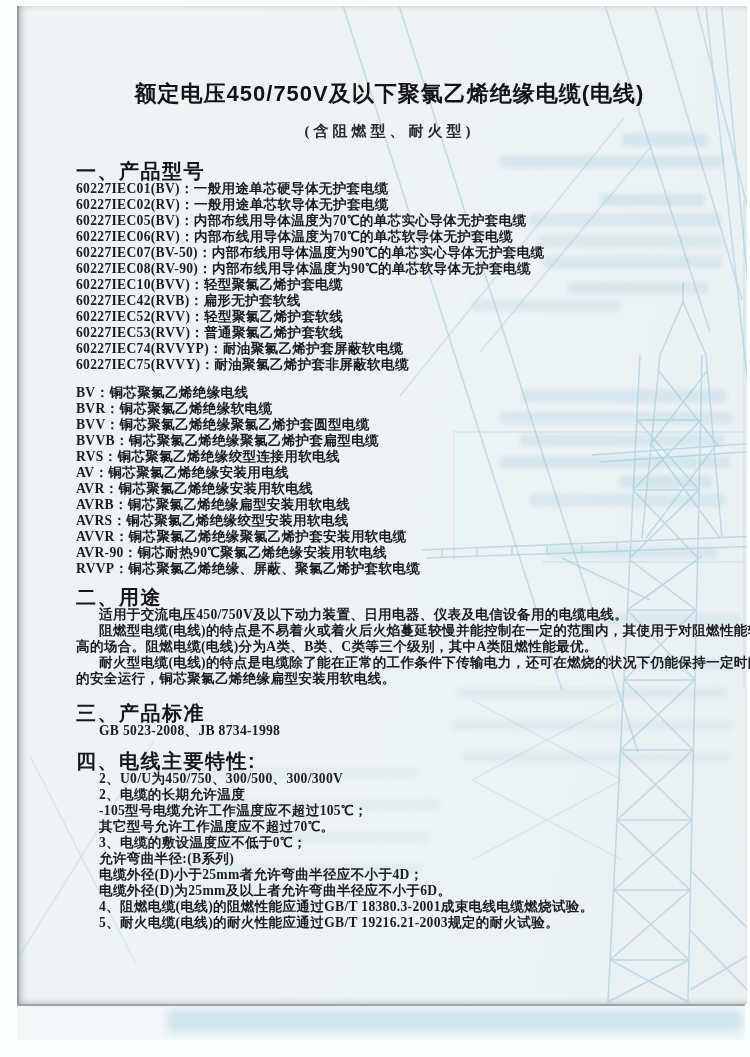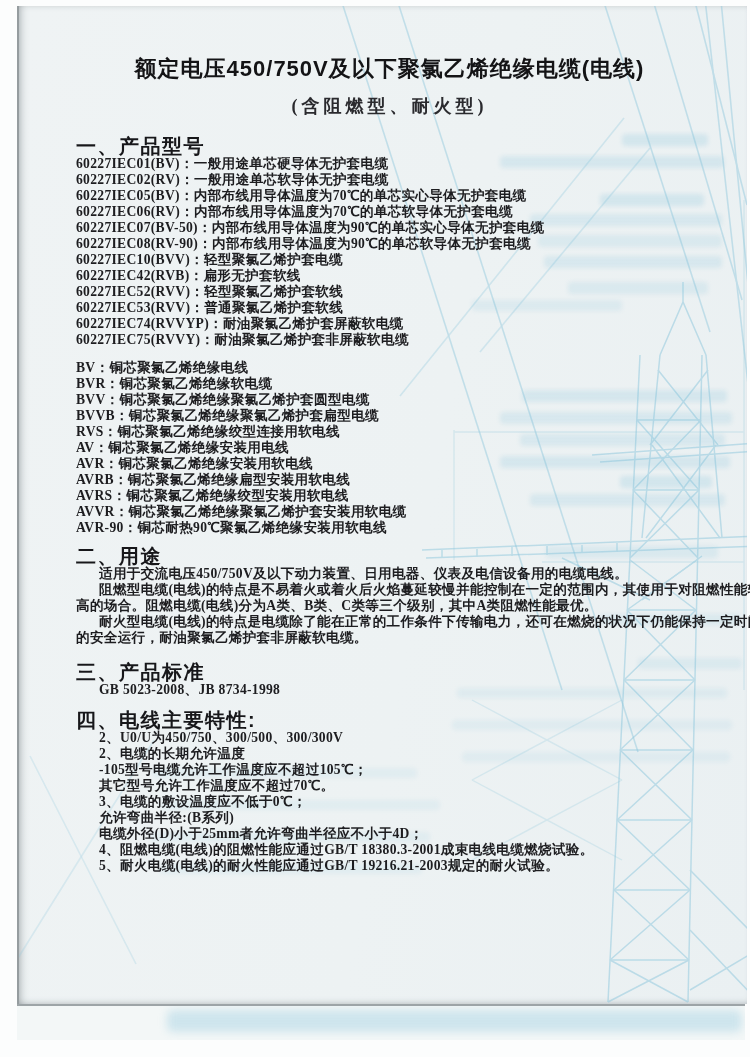--- a/index.html
+++ b/index.html
@@ -21,27 +21,27 @@
   .bottom-band{
     position:absolute;left:150px;top:4px;width:575px;height:22px;
     background:rgba(122,188,216,.30);filter:blur(4px);border-radius:6px;
   }
   
   .wm{position:absolute;left:0;top:0;z-index:0;}
   .blobs{position:absolute;left:0;top:0;width:100%;height:100%;z-index:1;}
   .blob{position:absolute;background:#7ec0da;filter:blur(2px);border-radius:4px;}
   
   .content{position:relative;z-index:2;padding:48px 6px 0 57px;color:#1d1d20;}
-  .titlewrap{margin-right:38px;text-align:center;}
+  .titlewrap{margin-right:38px;text-align:center;margin-top:25px;}
   .title{
     font-family:"Liberation Sans",sans-serif;font-weight:bold;
     font-size:22px;line-height:30px;letter-spacing:1px;color:#141416;
   }
   .subtitle{
-    font-size:18px;line-height:20px;letter-spacing:4px;margin-top:12px;
+    font-size:15px;line-height:20px;letter-spacing:4px;margin-top:12px;
     font-weight:bold;color:#2a2a2e;
   }
   .sec-heading{
     font-family:"Liberation Sans",sans-serif;font-weight:bold;
     font-size:20px;line-height:16px;letter-spacing:1.5px;color:#17171a;
     margin-bottom:2px;
   }
   .ln{
     font-size:13.6px;line-height:16px;letter-spacing:.3px;
     font-weight:600;white-space:pre;color:#1d1d20;
@@ -168,48 +168,50 @@
               <div class="ln">BVR：铜芯聚氯乙烯绝缘软电缆</div>
               <div class="ln">BVV：铜芯聚氯乙烯绝缘聚氯乙烯护套圆型电缆</div>
               <div class="ln">BVVB：铜芯聚氯乙烯绝缘聚氯乙烯护套扁型电缆</div>
               <div class="ln">RVS：铜芯聚氯乙烯绝缘绞型连接用软电线</div>
               <div class="ln">AV：铜芯聚氯乙烯绝缘安装用电线</div>
               <div class="ln">AVR：铜芯聚氯乙烯绝缘安装用软电线</div>
               <div class="ln">AVRB：铜芯聚氯乙烯绝缘扁型安装用软电线</div>
               <div class="ln">AVRS：铜芯聚氯乙烯绝缘绞型安装用软电线</div>
               <div class="ln">AVVR：铜芯聚氯乙烯绝缘聚氯乙烯护套安装用软电缆</div>
               <div class="ln">AVR-90：铜芯耐热90℃聚氯乙烯绝缘安装用软电线</div>
+              <div class="ln">RVVP：铜芯聚氯乙烯绝缘、屏蔽、聚氯乙烯护套软电缆</div>
             </div>
           </section>
           <section class="sec sec-2">
             <div class="sec-heading">二、用途</div>
             <div class="block">
               <div class="ln ind">适用于交流电压450/750V及以下动力装置、日用电器、仪表及电信设备用的电缆电线。</div>
               <div class="ln ind">阻燃型电缆(电线)的特点是不易着火或着火后火焰蔓延较慢并能控制在一定的范围内，其使用于对阻燃性能较</div>
               <div class="ln">高的场合。阻燃电缆(电线)分为A类、B类、C类等三个级别，其中A类阻燃性能最优。</div>
               <div class="ln ind">耐火型电缆(电线)的特点是电缆除了能在正常的工作条件下传输电力，还可在燃烧的状况下仍能保持一定时间</div>
-              <div class="ln">的安全运行，耐油聚氯乙烯护套非屏蔽软电缆。</div>
+              <div class="ln">的安全运行，铜芯聚氯乙烯绝缘扁型安装用软电线。</div>
             </div>
           </section>
           <section class="sec sec-3">
             <div class="sec-heading">三、产品标准</div>
             <div class="block">
               <div class="ln ind">GB 5023-2008、JB 8734-1998</div>
             </div>
           </section>
           <section class="sec sec-4">
             <div class="sec-heading">四、电线主要特性:</div>
             <div class="block">
               <div class="ln ind">2、U0/U为450/750、300/500、300/300V</div>
               <div class="ln ind">2、电缆的长期允许温度</div>
               <div class="ln ind">-105型号电缆允许工作温度应不超过105℃；</div>
               <div class="ln ind">其它型号允许工作温度应不超过70℃。</div>
               <div class="ln ind">3、电缆的敷设温度应不低于0℃；</div>
               <div class="ln ind">允许弯曲半径:(B系列)</div>
               <div class="ln ind">电缆外径(D)小于25mm者允许弯曲半径应不小于4D；</div>
+              <div class="ln ind">电缆外径(D)为25mm及以上者允许弯曲半径应不小于6D。</div>
               <div class="ln ind">4、阻燃电缆(电线)的阻燃性能应通过GB/T 18380.3-2001成束电线电缆燃烧试验。</div>
               <div class="ln ind">5、耐火电缆(电线)的耐火性能应通过GB/T 19216.21-2003规定的耐火试验。</div>
             </div>
           </section>
         </div>
 
     </div>
   </div>
 
   <div class="below-strip">

